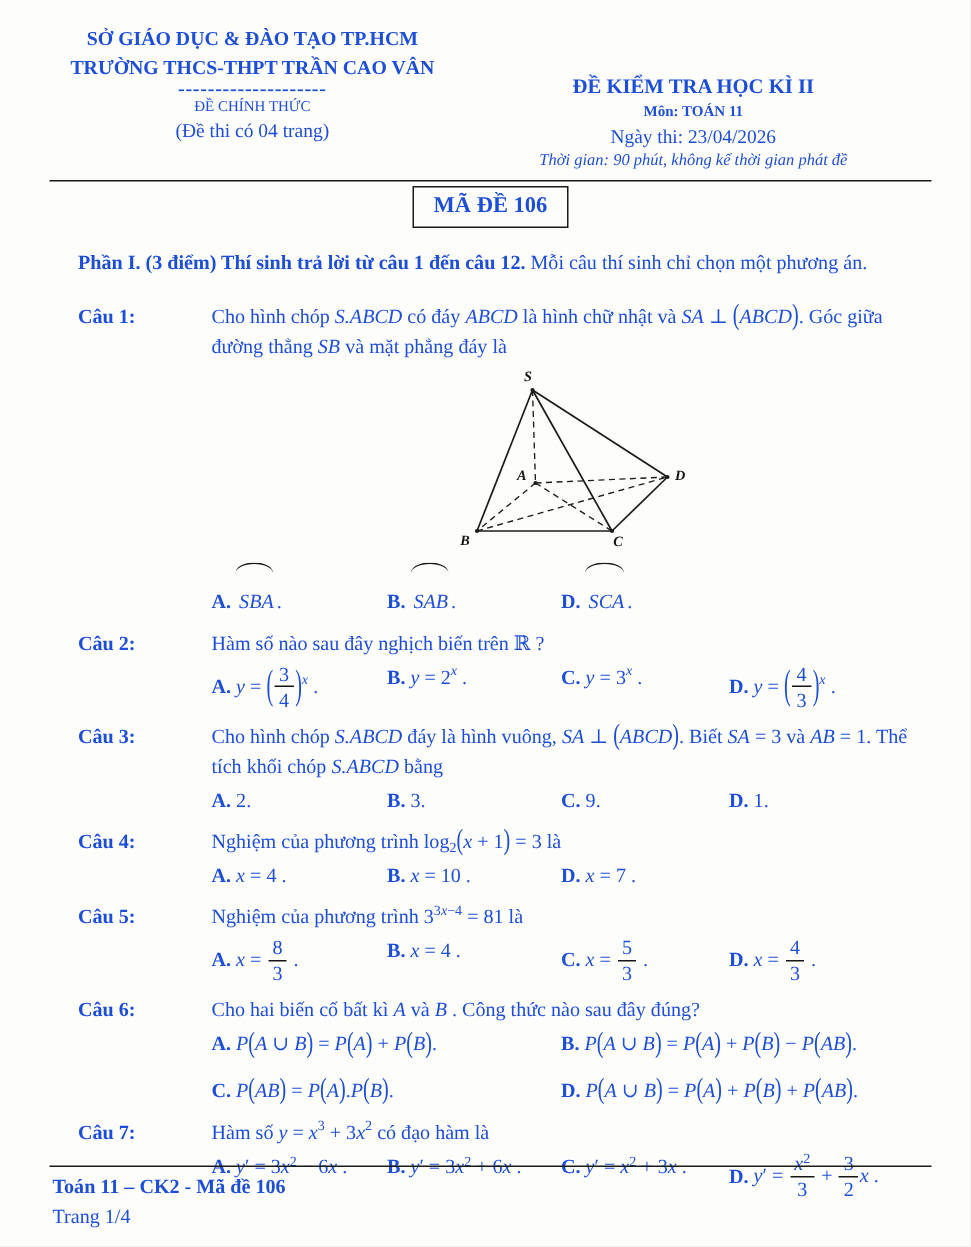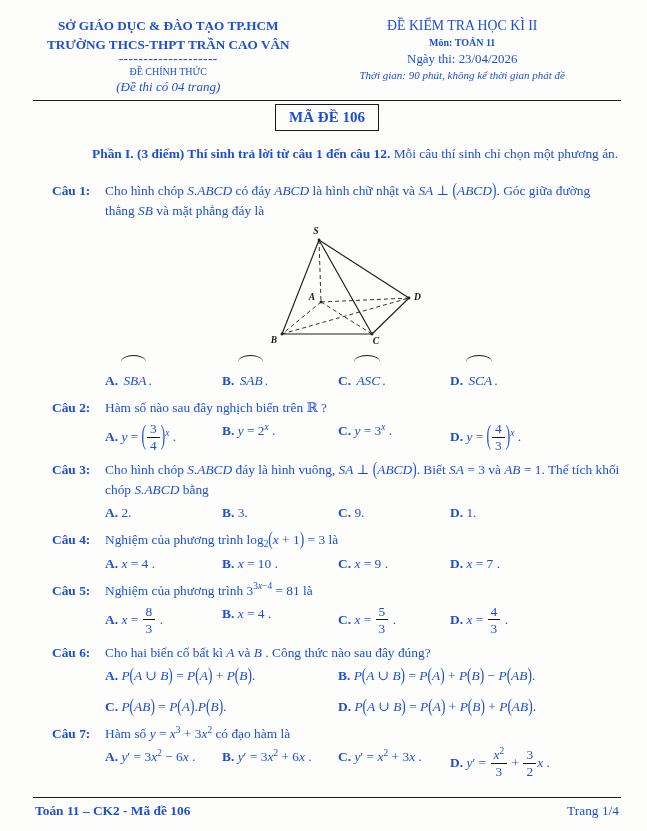--- a/index.html
+++ b/index.html
@@ -16,33 +16,33 @@
     padding:16px 26px 0 33px;
     overflow:hidden;
   }
   
   .header{display:flex;}
   .header-left{width:46%;text-align:center;}
   .header-right{width:54%;text-align:center;}
   .hl-line{font-weight:bold;font-size:13.2px;line-height:1.45;}
   .hl-dashes{font-weight:bold;line-height:0.7;letter-spacing:0.5px;}
   .hl-title{font-weight:normal;font-size:10px;line-height:1.5;}
-  .hl-sub{font-style:italic;font-size:13px;line-height:1.25;}
-  .hr-title{font-weight:normal;font-size:13.8px;line-height:1.45;}
+  .hl-sub{font-size:13px;line-height:1.25;}
+  .hr-title{font-weight:bold;font-size:13.8px;line-height:1.45;margin-top:32px;}
   .hr-mon{font-weight:bold;font-size:10px;line-height:1.4;}
   .hr-date{font-size:12.9px;line-height:1.4;}
   .hr-time{font-style:italic;font-size:11px;line-height:1.4;}
   .header-rule{border:none;border-top:1.6px solid #1a1a1a;margin:5px 0 0 0;}
   .code-row{display:flex;justify-content:center;margin-top:3px;}
   .code-box{border:1.8px solid #1a1a1a;font-weight:bold;font-size:15px;padding:1px 13px 2px;}
   
   .part{margin:13px 0 16px 19px;}
-  .part-bold{font-weight:bold;margin-left:40px;}
-  
-  .question{display:flex;margin:0 0 6px 19px;}
+  .part-bold{font-weight:bold;}
+  
+  .question{display:flex;margin:0 0 6px 19px;gap:36px;}
   .q-label{width:53px;flex:none;font-weight:bold;}
   .q-body{flex:1;min-width:0;}
   .options{display:grid;margin-top:2px;}
   .options.row4{grid-template-columns:117px 116px 112px minmax(0,1fr);}
   .options.grid2{grid-template-columns:233px minmax(0,1fr);row-gap:9px;}
   .option{padding:1px 2px 1px 0;}
   .opt-letter{font-weight:bold;}
   
   .figure{margin:3px 0 4px 152px;width:180px;}
   .fig-label{font-style:italic;font-weight:bold;font-size:9.5px;font-family:"Liberation Serif","DejaVu Serif",serif;fill:#151515;}
@@ -53,22 +53,22 @@
   .mfrac{display:inline-block;vertical-align:-0.68em;text-align:center;line-height:1.12;margin:0 1px;}
   .mnum{display:block;border-bottom:1px solid #151515;padding:0 3px 0.5px;}
   .mden{display:block;padding:0.5px 3px 0;}
   .mbig{display:inline-block;transform:scaleY(1.45);transform-origin:50% 58%;}
   .mbigg{display:inline-block;transform:scaleY(2.05);transform-origin:50% 55%;position:relative;top:0.03em;}
   .marc{position:relative;display:inline-block;padding:14px 2px 0;}
   .marc::before{content:"";position:absolute;left:0;right:2px;top:-2px;height:6px;
     border-top:1.3px solid #151515;border-radius:50% / 100% 100% 0 0;}
   
   .footer{position:absolute;left:33px;right:26px;bottom:8px;
-    border-top:1.5px solid #1a1a1a;display:flex;justify-content:space-between;
-    padding:3px 2px 2px;font-size:13.4px;}
+    border-top:1.5px solid #1a1a1a;display:flex;justify-content:flex-end;
+    padding:3px 2px 2px;font-size:13.4px;flex-direction:column;}
   .footer-left{font-weight:bold;}
 </style>
 </head>
 <body>
 
 <div class="page">
 
   <div class="header">
     <div class="header-left">
       <div class="hl-line">SỞ GIÁO DỤC &amp; ĐÀO TẠO TP.HCM</div>
@@ -128,21 +128,20 @@
         <text class="fig-label" x="58" y="76" text-anchor="end">A</text>
         <text class="fig-label" x="17" y="119" text-anchor="middle">B</text>
         <text class="fig-label" x="119" y="120" text-anchor="middle">C</text>
         <text class="fig-label" x="157" y="76" text-anchor="start">D</text>
       </g>
     </svg>
   </div>
           <div class="options row4">
             <div class="option"><b class="opt-letter">A.</b> <span><span class="marc"><span class="mit">SBA</span></span>.</span></div>
             <div class="option"><b class="opt-letter">B.</b> <span><span class="marc"><span class="mit">SAB</span></span>.</span></div>
-            <div class="option"><b class="opt-letter">C.</b> <span><span class="marc"><span class="mit">ASC</span></span>.</span></div>
             <div class="option"><b class="opt-letter">D.</b> <span><span class="marc"><span class="mit">SCA</span></span>.</span></div>
           </div>
         </div>
       </div>
       <div class="question">
         <div class="q-label">Câu 2:</div>
         <div class="q-body">
           <div class="q-text"><span>Hàm số nào sau đây nghịch biến trên ℝ ?</span></div>
           <div class="options row4">
             <div class="option"><b class="opt-letter">A.</b> <span><span class="mit">y</span> = <span class="mbigg">(</span><span class="mfrac"><span class="mnum">3</span><span class="mden">4</span></span><span class="mbigg">)</span><span class="msup"><span class="mit">x</span></span> .</span></div>
@@ -164,21 +163,20 @@
           </div>
         </div>
       </div>
       <div class="question">
         <div class="q-label">Câu 4:</div>
         <div class="q-body">
           <div class="q-text"><span>Nghiệm của phương trình log<span class="msub">2</span><span class="mbig">(</span><span class="mit">x</span> + 1<span class="mbig">)</span> = 3 là</span></div>
           <div class="options row4">
             <div class="option"><b class="opt-letter">A.</b> <span><span class="mit">x</span> = 4 .</span></div>
             <div class="option"><b class="opt-letter">B.</b> <span><span class="mit">x</span> = 10 .</span></div>
-            <div class="option"><b class="opt-letter">C.</b> <span><span class="mit">x</span> = 9 .</span></div>
             <div class="option"><b class="opt-letter">D.</b> <span><span class="mit">x</span> = 7 .</span></div>
           </div>
         </div>
       </div>
       <div class="question">
         <div class="q-label">Câu 5:</div>
         <div class="q-body">
           <div class="q-text"><span>Nghiệm của phương trình 3<span class="msup">3<span class="mit">x</span>−4</span> = 81 là</span></div>
           <div class="options row4">
             <div class="option"><b class="opt-letter">A.</b> <span><span class="mit">x</span> = <span class="mfrac"><span class="mnum">8</span><span class="mden">3</span></span> .</span></div>

